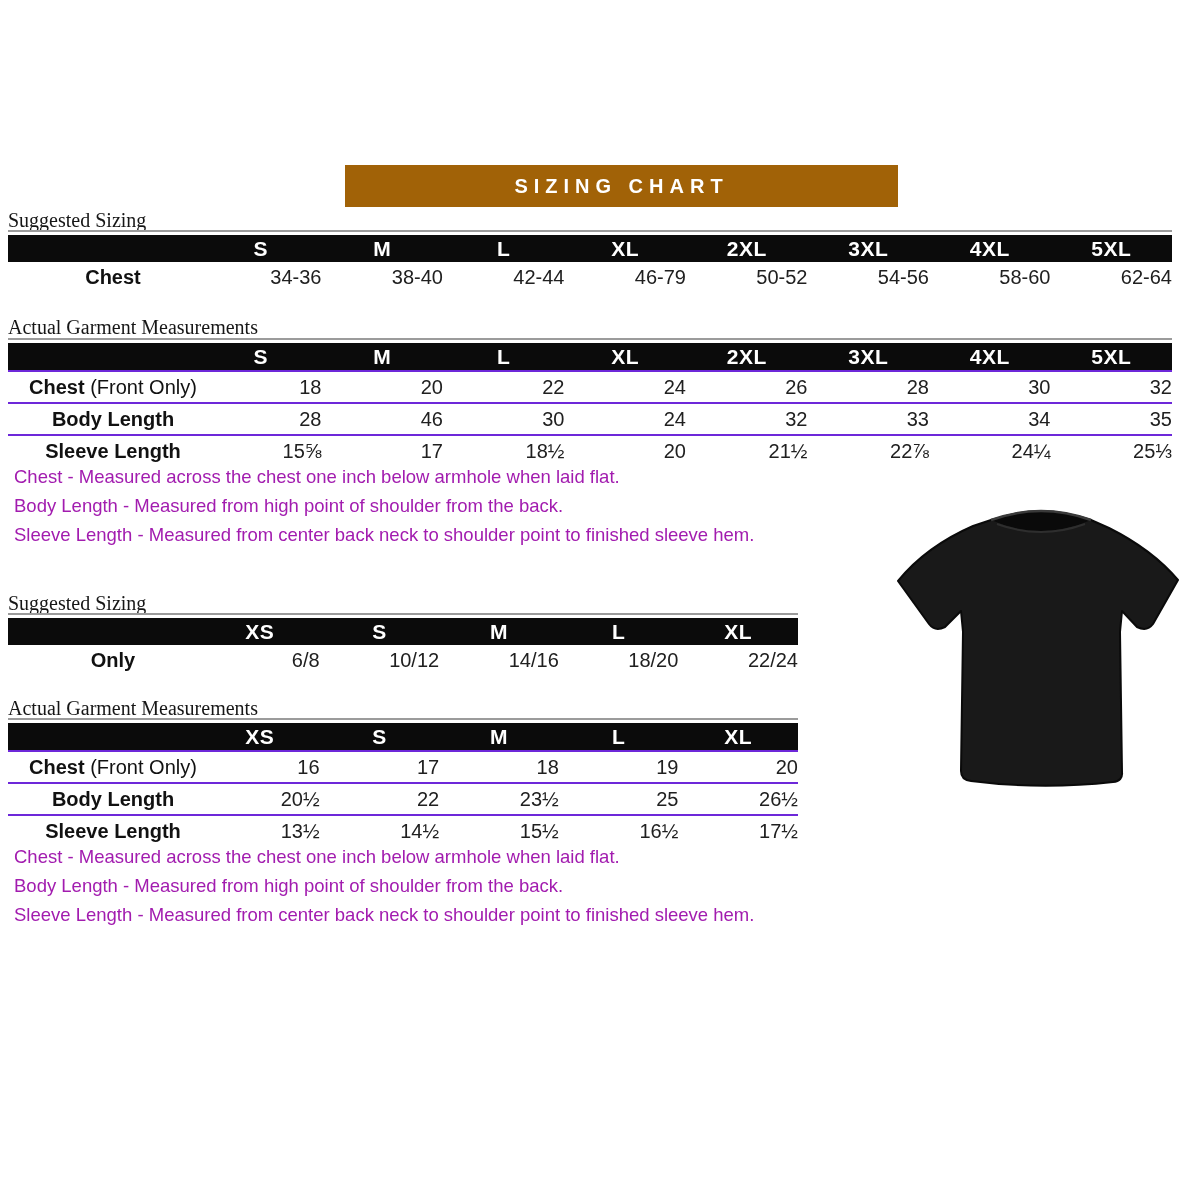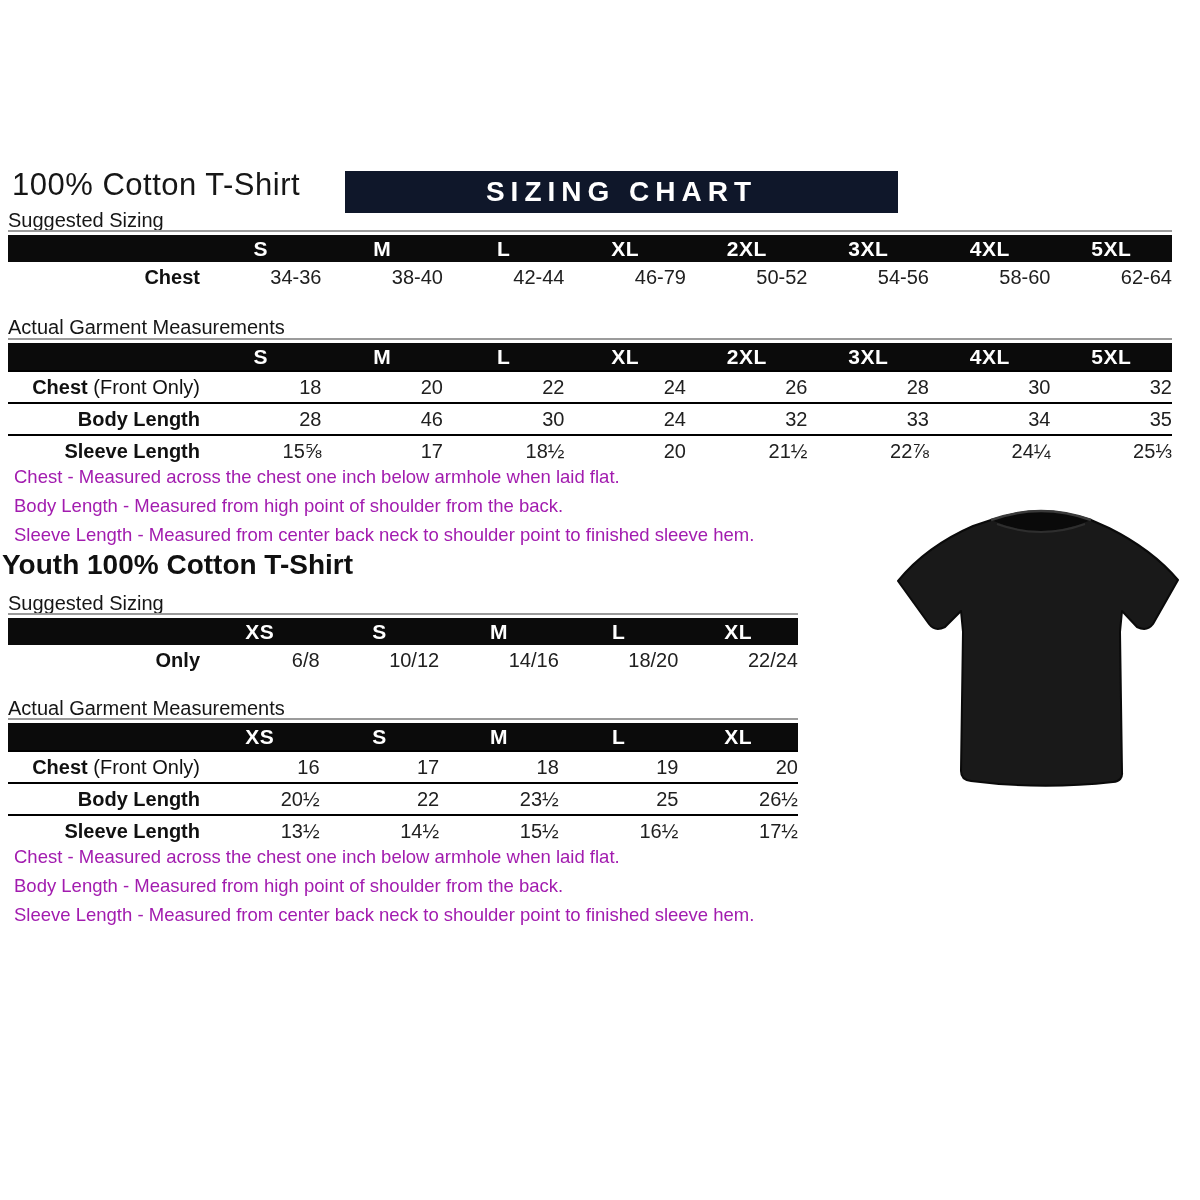--- a/index.html
+++ b/index.html
@@ -5,52 +5,51 @@
   html,body { margin:0; padding:0; background:#ffffff; }
   .canvas {
     position:relative; width:1200px; height:1200px; background:#ffffff;
     font-family:"Liberation Sans","DejaVu Sans",sans-serif; color:#1a1a1a; overflow:hidden;
   }
   .page-title {
     position:absolute; left:12px; top:167px; font-size:31px; font-weight:400;
     letter-spacing:0.5px; color:#161616; white-space:nowrap;
   }
   .banner {
-    position:absolute; left:345px; top:171px; width:553px; height:42px;
-    background:#0f172a; color:#ffffff; font-size:28px; font-weight:700;
+    position:absolute; left:345px; top:165px; width:553px; height:42px;
+    background:#a16207; color:#ffffff; font-size:20px; font-weight:700;
     letter-spacing:6px; display:flex; align-items:center; justify-content:center;
     white-space:nowrap;
   }
-  .section-label { position:absolute; font-size:20px; color:#161616; white-space:nowrap; }
+  .section-label { position:absolute; font-size:20px; color:#161616; white-space:nowrap;font-family:Liberation Serif, serif; }
   .youth-title {
     position:absolute; left:2px; top:549px; font-size:28px; font-weight:700;
     color:#101010; white-space:nowrap;
   }
   .tbl-wrap { position:absolute; border-top:2px solid #9b9b9b; }
   .tbl-wrap table { border-collapse:collapse; table-layout:fixed; width:100%; margin-top:3px; }
   th.bar {
     background:#0b0b0b; color:#ffffff; font-weight:700; font-size:21px;
     height:27px; text-align:center; padding:0; letter-spacing:0.5px;
   }
   .tbl-wrap td {
     font-size:20px; height:30px; text-align:right; padding:0; color:#202020;
     white-space:nowrap;
   }
-  td.rl { text-align:right; padding-left:18px; font-weight:700; color:#111111; }
+  td.rl { text-align:center; padding-left:18px; font-weight:700; color:#111111; }
   td.rl .suffix { font-weight:400; }
-  .lined tbody tr td { border-top:2px solid #000000; }
+  .lined tbody tr td { border-top:2px solid #6d28d9; }
   .notes { position:absolute; font-size:18.5px; line-height:29px; color:#a21caf; white-space:nowrap; }
   .tshirt { position:absolute; left:885px; top:478px; width:312px; height:332px; }
 </style>
 </head>
 <body>
 
 <div class="canvas">
 
-  <div class="page-title">100% Cotton T-Shirt</div>
   <div class="banner">SIZING CHART</div>
 
   <div class="section-label" style="left:8px; top:209px;">Suggested Sizing</div>
   <div class="tbl-wrap" style="left:8px; top:230px; width:1164px;">
     <table>
       <colgroup>
           <col style="width:192px">
           <col>
           <col>
           <col>
@@ -153,21 +152,20 @@
       </tbody>
     </table>
   </div>
 
   <div class="notes" style="left:14px; top:462px;">
     <div>Chest - Measured across the chest one inch below armhole when laid flat.</div>
     <div>Body Length - Measured from high point of shoulder from the back.</div>
     <div>Sleeve Length - Measured from center back neck to shoulder point to finished sleeve hem.</div>
   </div>
 
-  <div class="youth-title">Youth 100% Cotton T-Shirt</div>
 
   <div class="section-label" style="left:8px; top:592px;">Suggested Sizing</div>
   <div class="tbl-wrap" style="left:8px; top:613px; width:790px;">
     <table>
       <colgroup>
           <col style="width:192px">
           <col>
           <col>
           <col>
           <col>

